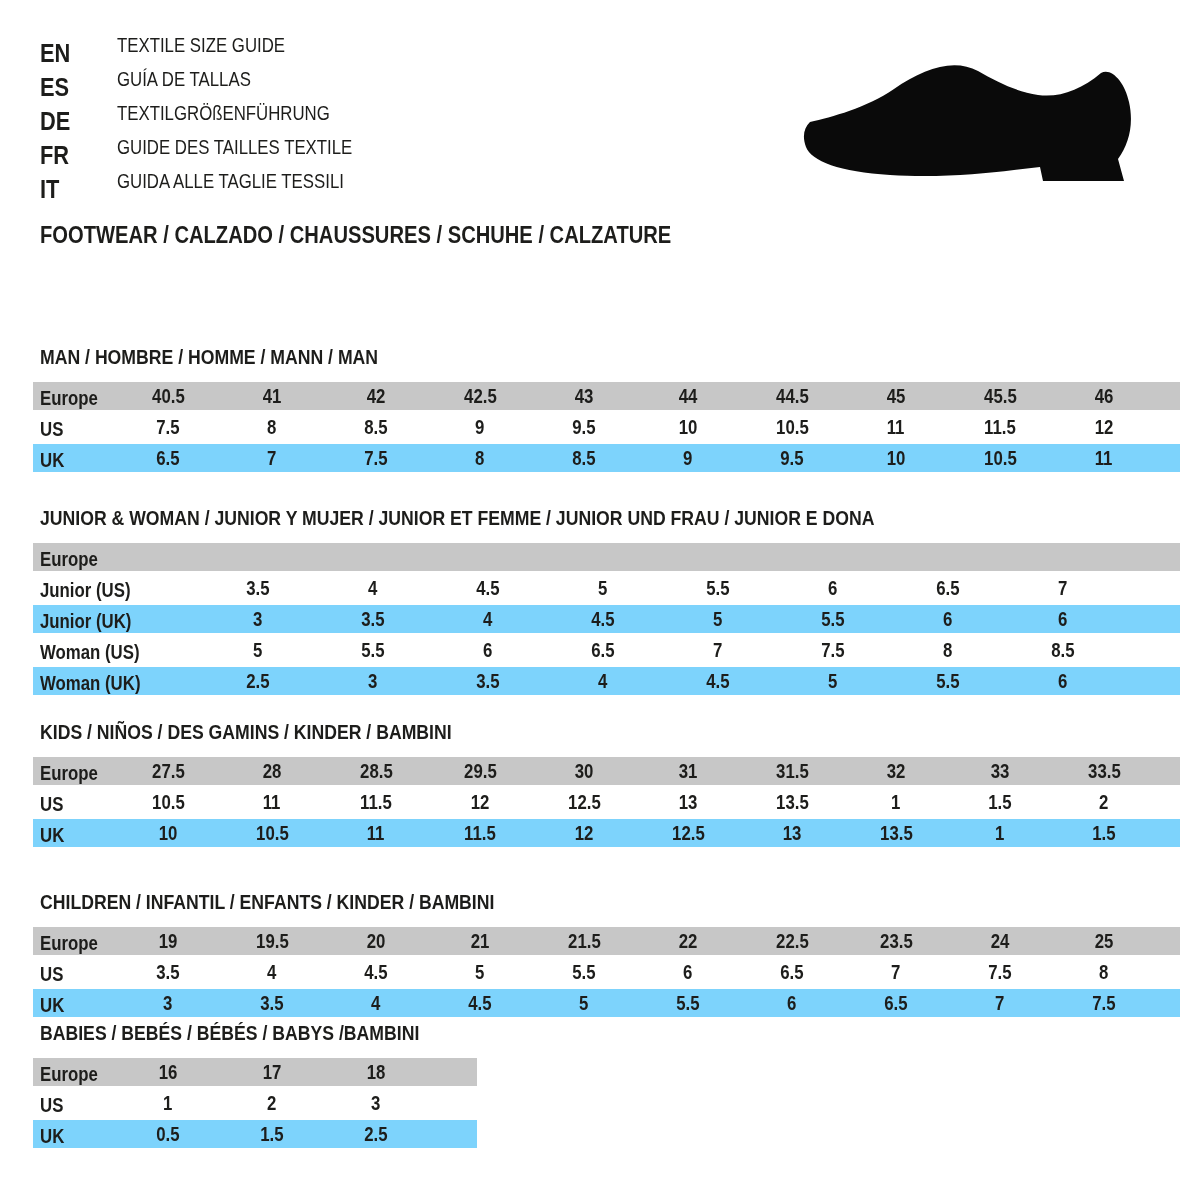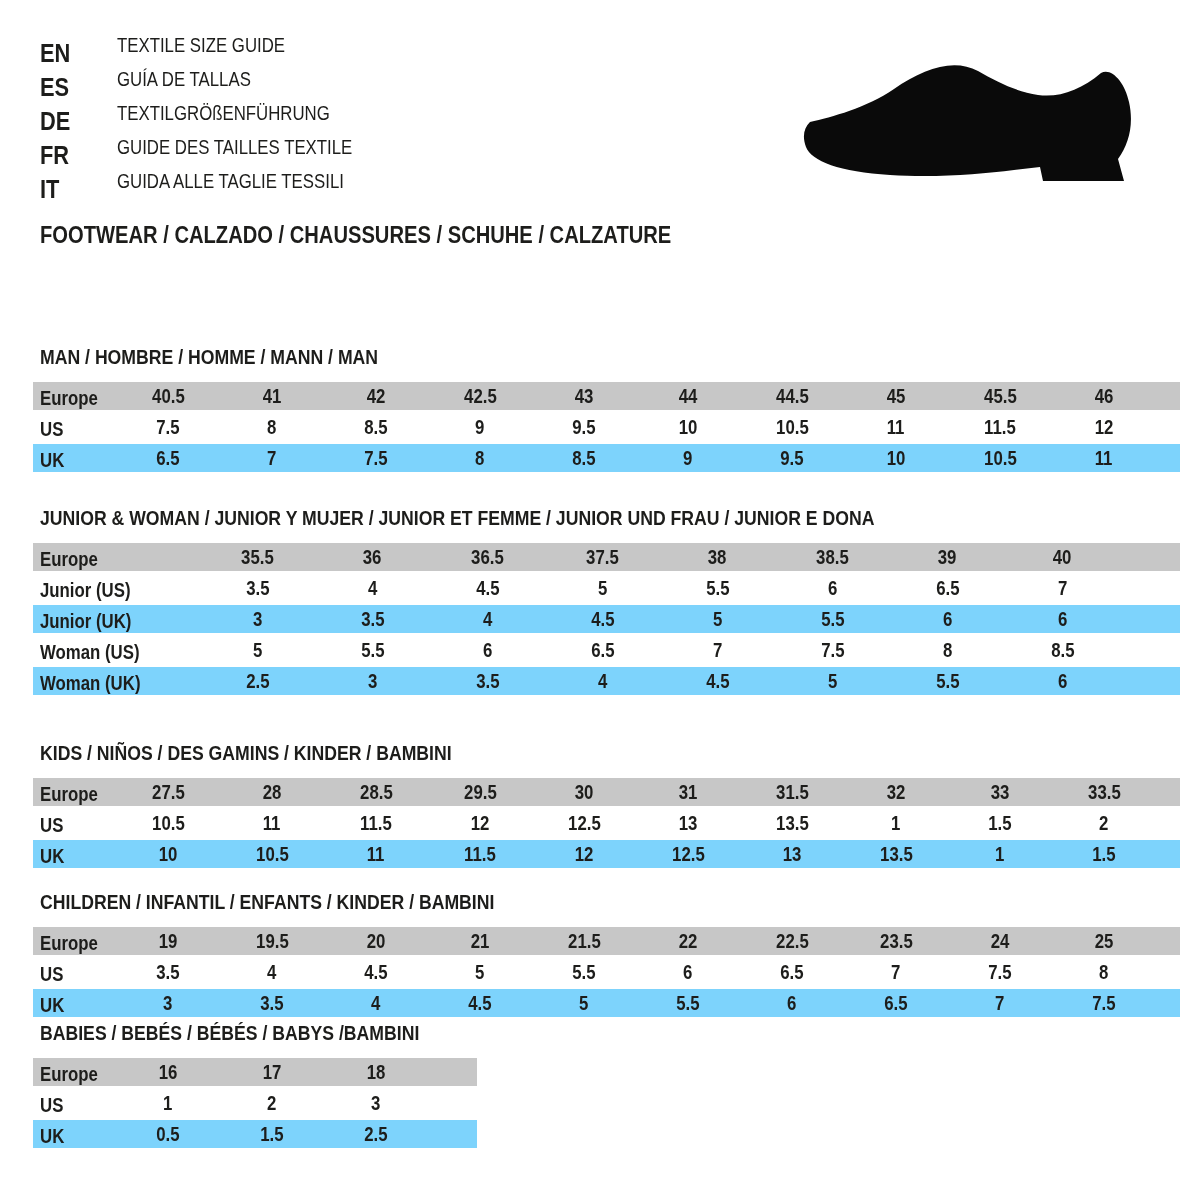--- a/index.html
+++ b/index.html
@@ -27,21 +27,21 @@
   #category { position: absolute; left: 40px; top: 221px; font-size: 24px; font-weight: 700; }
 
   
   #shoe { position: absolute; left: 802px; top: 62px; }
 
   
   #sections { position: absolute; left: 33px; top: 0; width: 1147px; height: 1200px; }
   .section { position: absolute; left: 0; width: 100%; }
   .section:nth-of-type(1) { top: 344px; }
   .section:nth-of-type(2) { top: 505px; }
-  .section:nth-of-type(3) { top: 740px; }
+  .section:nth-of-type(3) { top: 719px; }
   .section:nth-of-type(4) { top: 889px; }
   .section:nth-of-type(5) { top: 1020px; }
 
   .ttitle { margin: 0 0 13px 7px; font-size: 21px; font-weight: 700; line-height: 25px; }
   .trow { display: flex; align-items: flex-end; height: 28px; margin-bottom: 3px; background: #ffffff; }
   .trow[data-variant="europe"] { background: #c7c7c7; }
   .trow[data-variant="shade"]  { background: #7dd3fc; }
   .tlabel { padding-left: 7px; font-size: 20px; font-weight: 700; }
   .tcells { display: flex; height: 100%; }
   .tcell { display: flex; align-items: center; justify-content: center; font-size: 20px; font-weight: 700; }
@@ -249,47 +249,20 @@
       <section class="section" data-layout="junior">
       <h2 class="ttitle">
         <span class="cx">JUNIOR &amp; WOMAN / JUNIOR Y MUJER / JUNIOR ET FEMME / JUNIOR UND FRAU / JUNIOR E DONA</span>
       </h2>
       <div class="ttable">
 
       <div class="trow" data-variant="europe">
           <div class="tlabel">
             <span class="cx">Europe</span>
           </div>
-          <div class="tcells">
-
-          <div class="tcell">
-              <span class="cxc">35.5</span>
-            </div>
-              <div class="tcell">
-              <span class="cxc">36</span>
-            </div>
-              <div class="tcell">
-              <span class="cxc">36.5</span>
-            </div>
-              <div class="tcell">
-              <span class="cxc">37.5</span>
-            </div>
-              <div class="tcell">
-              <span class="cxc">38</span>
-            </div>
-              <div class="tcell">
-              <span class="cxc">38.5</span>
-            </div>
-              <div class="tcell">
-              <span class="cxc">39</span>
-            </div>
-              <div class="tcell">
-              <span class="cxc">40</span>
-            </div>
-            </div>
         </div>
           <div class="trow" data-variant="plain">
           <div class="tlabel">
             <span class="cx">Junior (US)</span>
           </div>
           <div class="tcells">
 
           <div class="tcell">
               <span class="cxc">3.5</span>
             </div>

